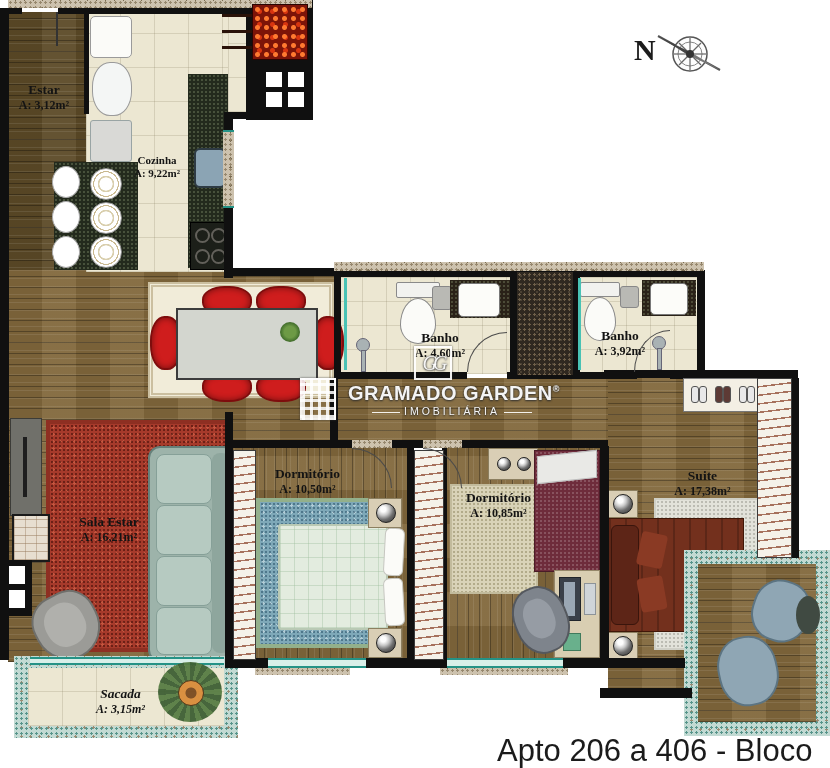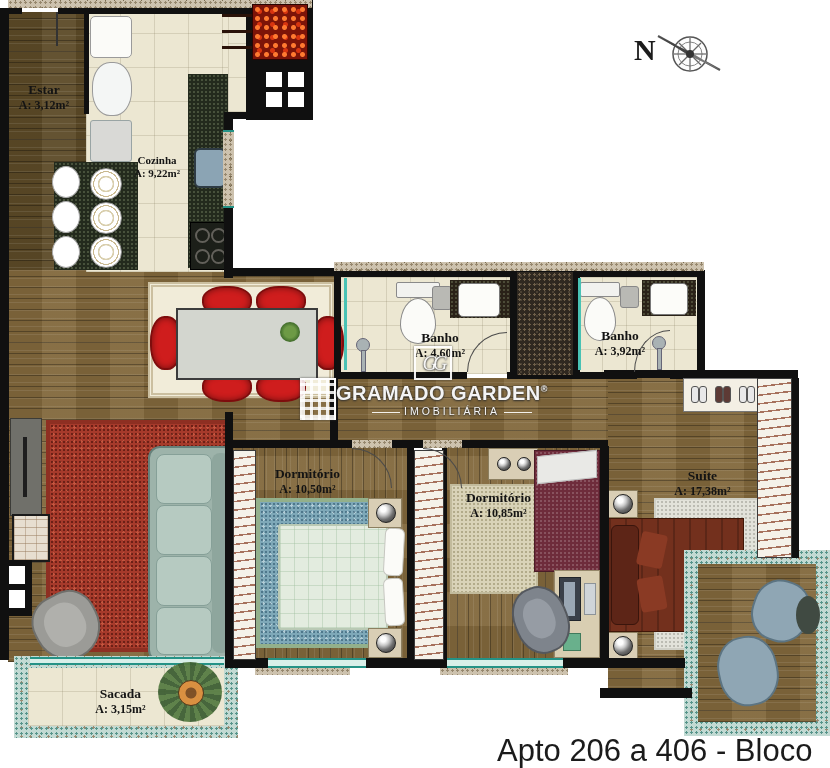--- a/index.html
+++ b/index.html
@@ -308,29 +308,33 @@
     <div class="rl-area">A: 10,50m²</div>
   </div>
   <div class="room-label" style="left:436px;top:490px;width:125px;">
     <div class="rl-name">Dormitório</div>
     <div class="rl-area">A: 10,85m²</div>
   </div>
   <div class="room-label" style="left:640px;top:468px;width:125px;">
     <div class="rl-name">Suite</div>
     <div class="rl-area">A: 17,38m²</div>
   </div>
-  <div class="room-label" style="left:58px;top:686px;width:125px;">
+  <div class="room-label" style="left:44px;top:514px;width:130px;">
+    <div class="rl-name">Sala Estar</div>
+    <div class="rl-area">A: 16,21m²</div>
+  </div>
+  <div class="room-label" style="left:58px;top:686px;width:125px;font-style:italic;">
     <div class="rl-name">Sacada</div>
     <div class="rl-area">A: 3,15m²</div>
   </div>
 
   <div id="watermark" style="left:292px;top:344px;width:280px;height:84px;">
     <div class="abs" style="left:8px;top:34px;width:32px;height:38px;border:2px solid rgba(255,255,255,.9);box-shadow:0 0 2px rgba(50,50,50,.8);background-image:repeating-linear-gradient(0deg,rgba(255,255,255,.85) 0 3px,transparent 3px 8px),repeating-linear-gradient(90deg,rgba(255,255,255,.85) 0 3px,transparent 3px 8px);"></div>
     <div class="abs wm-text" style="left:122px;top:2px;width:34px;height:30px;border:2px solid rgba(255,255,255,.92);box-shadow:0 0 2px rgba(50,50,50,.8);font-family:'Liberation Serif',serif;font-style:italic;font-size:20px;text-align:center;line-height:30px;letter-spacing:-4px;">GG</div>
-    <div class="abs wm-text" style="left:44px;top:38px;width:236px;font-size:20px;font-weight:bold;letter-spacing:.5px;white-space:nowrap;">
+    <div class="abs wm-text" style="left:56px;top:38px;width:236px;font-size:20px;font-weight:bold;letter-spacing:.5px;white-space:nowrap;">
       <span>GRAMADO GARDEN</span><sup style="font-size:9px;">®</sup>
     </div>
     <div class="abs wm-text" style="left:60px;top:61px;width:200px;font-size:10.5px;letter-spacing:3px;text-align:center;">
       <span style="display:inline-block;width:28px;border-top:1.5px solid rgba(255,255,255,.9);vertical-align:middle;margin-right:4px;"></span><span>IMOBILIÁRIA</span><span style="display:inline-block;width:28px;border-top:1.5px solid rgba(255,255,255,.9);vertical-align:middle;margin-left:4px;"></span>
     </div>
   </div>
 
   <svg style="position:absolute;left:612px;top:12px;z-index:10;" width="120" height="70" viewBox="0 0 120 70">
     <text x="22" y="48" font-family="Liberation Serif, serif" font-size="30" font-weight="bold" fill="#1c1c1c">N</text>
     <line x1="46" y1="24" x2="108" y2="58" stroke="#555" stroke-width="2"></line>

